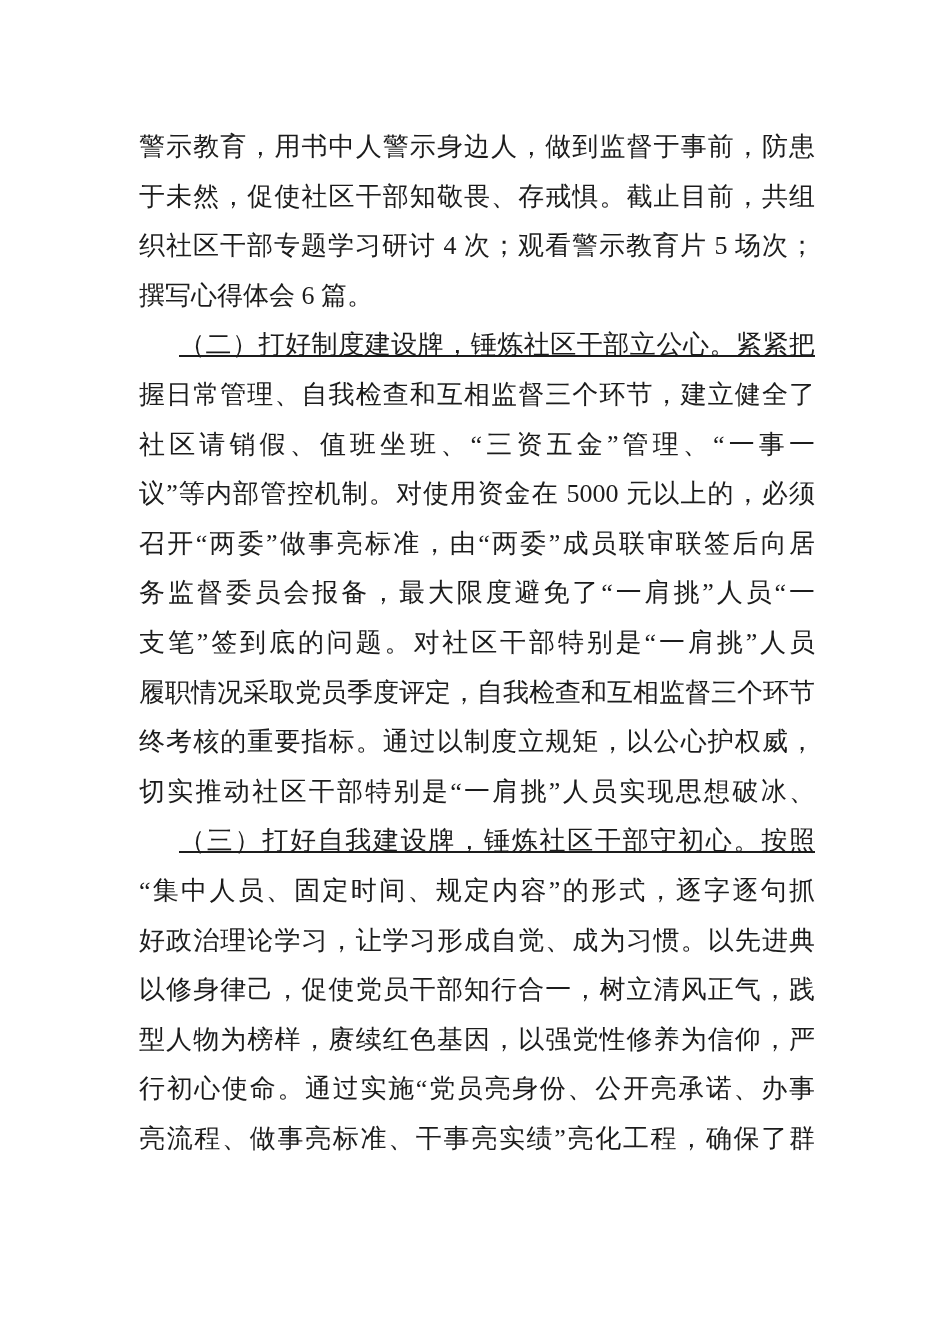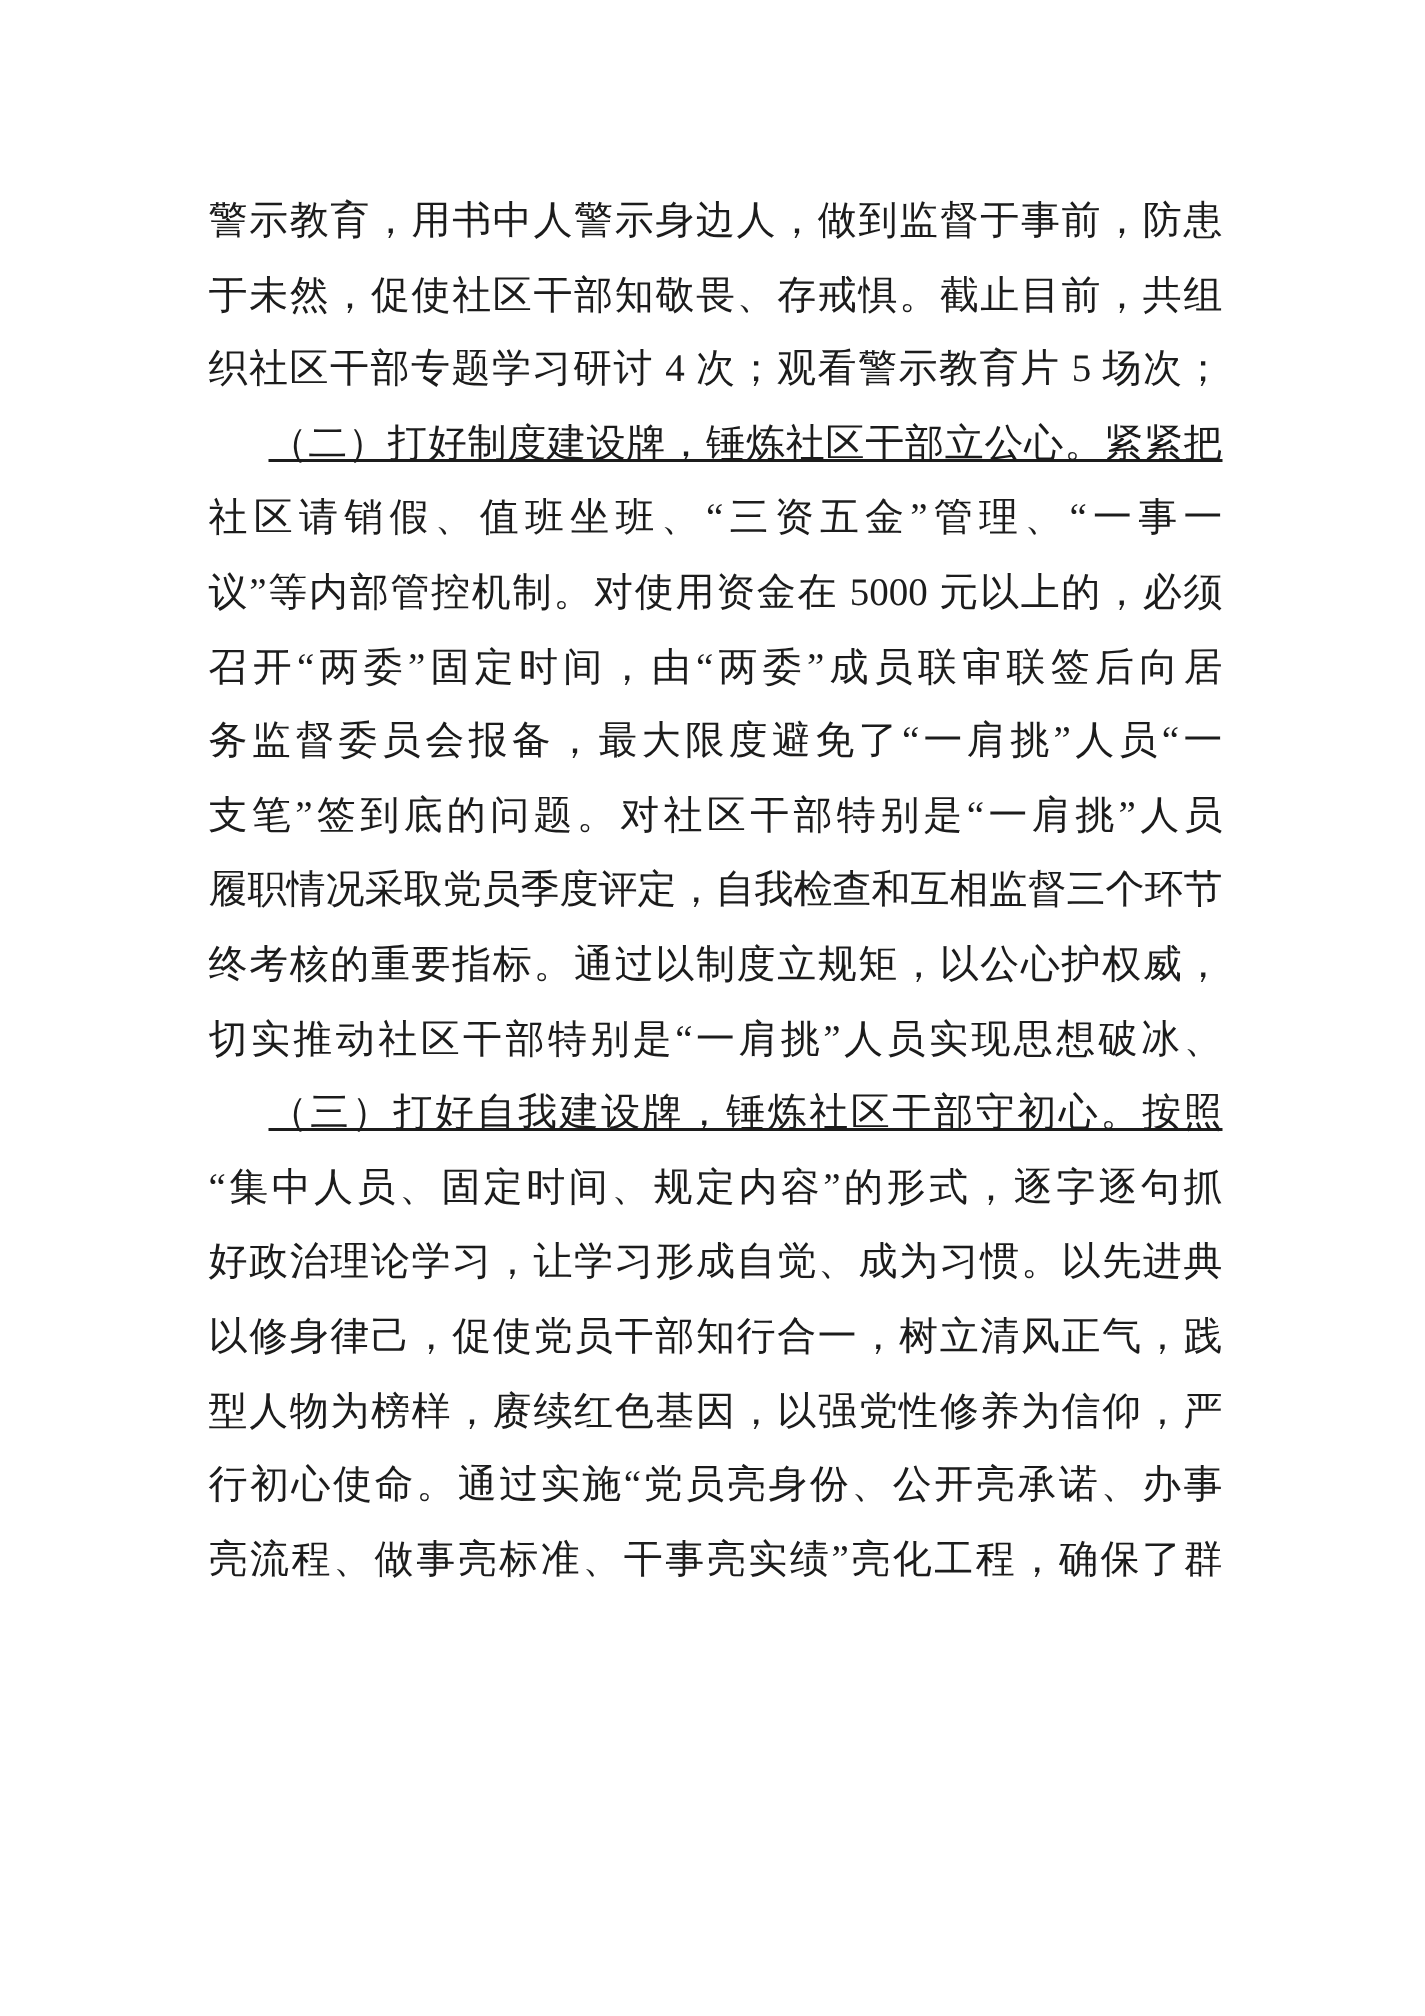--- a/index.html
+++ b/index.html
@@ -46,26 +46,28 @@
 </style>
 </head>
 <body>
 
 <div class="page">
   <div class="doc-body">
       <div class="paragraph">
         <div class="line">警示教育，用书中人警示身边人，做到监督于事前，防患</div>
         <div class="line">于未然，促使社区干部知敬畏、存戒惧。截止目前，共组</div>
         <div class="line">织社区干部专题学习研讨 4 次；观看警示教育片 5 场次；</div>
+        <div class="line no-justify">撰写心得体会 6 篇。</div>
       </div>
       <div class="paragraph">
         <div class="line indent">（二）打好制度建设牌，锤炼社区干部立公心。紧紧把</div>
+        <div class="line">握日常管理、自我检查和互相监督三个环节，建立健全了</div>
         <div class="line">社区请销假、值班坐班、“三资五金”管理、“一事一</div>
         <div class="line">议”等内部管控机制。对使用资金在 5000 元以上的，必须</div>
-        <div class="line">召开“两委”固定时间，由“两委”成员联审联签后向居</div>
+        <div class="line">召开“两委”做事亮标准，由“两委”成员联审联签后向居</div>
         <div class="line">务监督委员会报备，最大限度避免了“一肩挑”人员“一</div>
         <div class="line">支笔”签到底的问题。对社区干部特别是“一肩挑”人员</div>
         <div class="line">履职情况采取党员季度评定，自我检查和互相监督三个环节</div>
         <div class="line">终考核的重要指标。通过以制度立规矩，以公心护权威，</div>
         <div class="line">切实推动社区干部特别是“一肩挑”人员实现思想破冰、</div>
       </div>
       <div class="paragraph">
         <div class="line indent">（三）打好自我建设牌，锤炼社区干部守初心。按照</div>
         <div class="line">“集中人员、固定时间、规定内容”的形式，逐字逐句抓</div>
         <div class="line">好政治理论学习，让学习形成自觉、成为习惯。以先进典</div>

